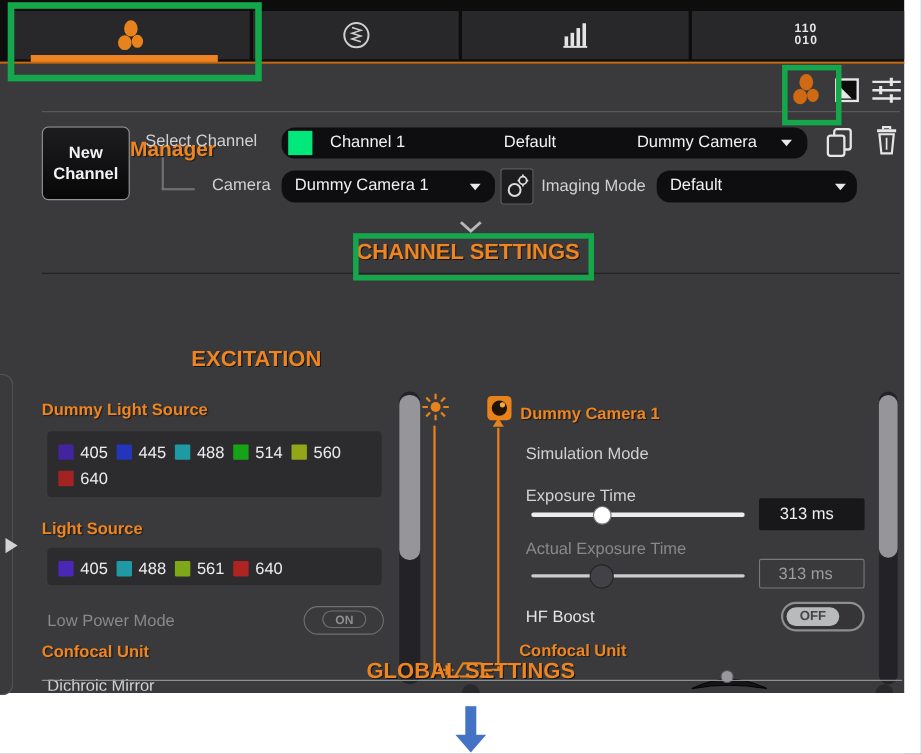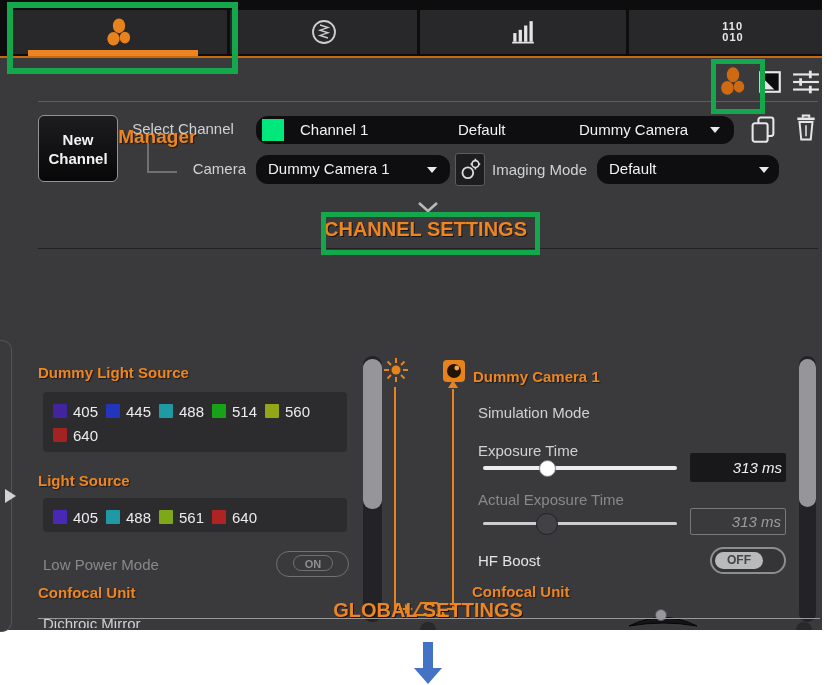--- a/index.html
+++ b/index.html
@@ -24,21 +24,21 @@
   .dd span{position:absolute;top:5px;white-space:nowrap;}
   .caret{position:absolute;width:0;height:0;border-left:5px solid transparent;border-right:5px solid transparent;border-top:6px solid #e9e9eb;}
   .icon-btn{cursor:pointer;}
   .chip-panel{position:absolute;background:#2c2c2e;border-radius:4px;padding:7px 0 0 10px;box-sizing:border-box;display:flex;flex-wrap:wrap;align-content:flex-start;}
   .chip{display:flex;align-items:center;width:53px;height:24px;cursor:pointer;}
   .chip-swatch{width:14px;height:14px;border-radius:1px;margin-right:6px;flex:0 0 auto;}
   .chip-label{font-size:15px;color:#ececee;}
   .sb-track{position:absolute;background:#232327;border-radius:9px;cursor:pointer;}
   .sb-thumb{position:absolute;left:0;width:100%;background:#96969a;border-radius:9px;}
   .settings{position:absolute;left:0;top:249px;width:837px;height:321px;overflow:hidden;}
-  .valbox{position:absolute;font-size:15px;text-align:right;box-sizing:border-box;padding-right:4px;cursor:text;font-style:italic;}
+  .valbox{position:absolute;font-size:15px;text-align:right;box-sizing:border-box;padding-right:28px;cursor:text;}
   .orange-line{position:absolute;background:#e8831c;}
   .arr-right{position:absolute;width:0;height:0;border-top:5px solid transparent;border-bottom:5px solid transparent;border-left:8px solid #e8831c;}
   .arr-up{position:absolute;width:0;height:0;border-left:5px solid transparent;border-right:5px solid transparent;border-bottom:8px solid #e8831c;}
   .ann{position:absolute;border:5px solid #15a74c;pointer-events:none;z-index:50;}
   .side-tab{position:absolute;left:0;top:340px;width:11px;height:290px;background:#3a3a3c;border:1px solid #525456;border-left:none;border-radius:0 10px 10px 0;}
   .tri-handle{position:absolute;width:0;height:0;border-top:7px solid transparent;border-bottom:7px solid transparent;border-left:11px solid #d2d2d4;cursor:pointer;}
   .toggle-off{position:absolute;background:#353537;border:2px solid #8e8e90;border-radius:14px;box-sizing:border-box;cursor:pointer;}
   .toggle-off .knob{position:absolute;left:3px;top:3px;width:48px;height:17px;background:#b9babc;border-radius:9px;color:#454547;font-size:12px;font-weight:bold;text-align:center;line-height:17px;}
   .toggle-on-dis{position:absolute;border:1.5px solid #707072;border-radius:13px;box-sizing:border-box;cursor:default;}
   .toggle-on-dis .knob{position:absolute;left:16px;top:3px;width:40px;height:16px;border:1.5px solid #707072;border-radius:9px;color:#8f8f91;font-size:11px;font-weight:bold;text-align:center;line-height:16px;box-sizing:border-box;}
@@ -167,20 +167,21 @@
     <div class="abs icon-btn" style="left:417px;top:142px;">
       <svg width="22" height="13" viewBox="0 0 22 13">
         <polyline points="2,2 11,10 20,2" fill="none" stroke="#b8b8ba" stroke-width="2.6"></polyline>
       </svg>
     </div>
     <div class="abs sec" style="left:322px;top:160px;width:207px;">CHANNEL SETTINGS</div>
     <div class="hr" style="left:38px;top:190px;width:780px;background:#222224;"></div>
 
     <div class="settings">
 
+      <div class="abs sec" style="left:133px;top:9px;width:200px;">EXCITATION</div>
 
       <div class="abs oh" style="left:38px;top:57px;">Dummy Light Source</div>
       <div class="chip-panel" style="left:43px;top:85px;width:304px;height:60px;">
           <div class="chip">
           <span class="chip-swatch" style="background: rgb(65, 36, 158);"></span>
           <span class="chip-label">405</span>
         </div>
           <div class="chip">
           <span class="chip-swatch" style="background: rgb(35, 53, 187);"></span>
           <span class="chip-label">445</span>

